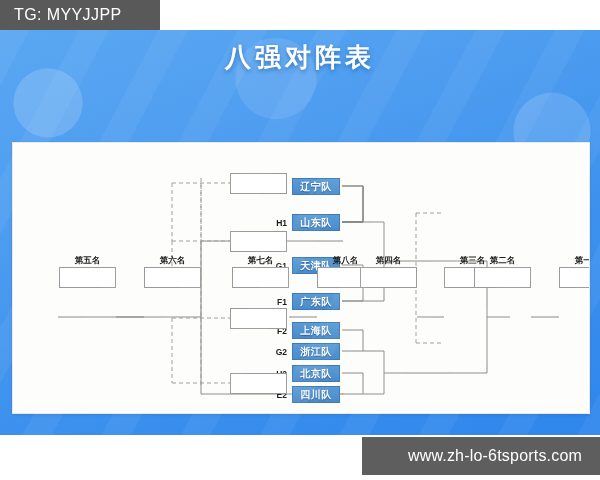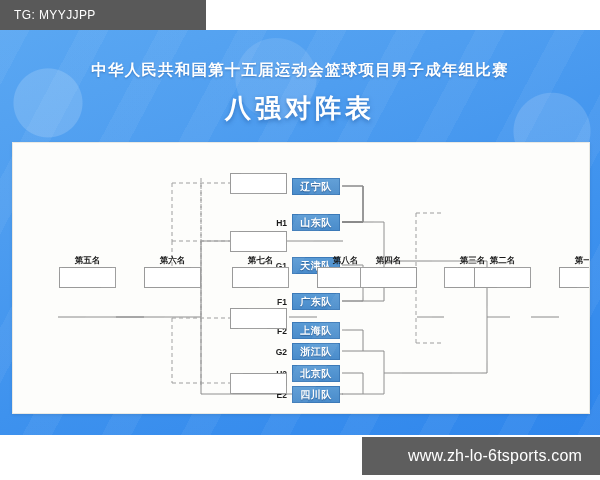--- a/index.html
+++ b/index.html
@@ -5,24 +5,24 @@
   html,body{margin:0;padding:0;}
   body{
     width:600px;height:480px;overflow:hidden;
     font-family:"Liberation Sans","DejaVu Sans",sans-serif;
     background:#ffffff;
   }
   #stage{position:relative;width:600px;height:480px;overflow:hidden;background:#fff;}
 
   
   .tg-banner{
-    position:absolute;left:0;top:0;width:206px;height:30px;
+    position:absolute;left:0;top:0;width:160px;height:30px;
     background:#595959;color:#ffffff;
     display:flex;align-items:center;
-    font-size:12px;letter-spacing:.4px;padding-left:14px;
+    font-size:16px;letter-spacing:.4px;padding-left:14px;
     box-sizing:border-box;
   }
 
   
   .poster{
     position:absolute;left:0;top:30px;width:600px;height:405px;
     background:
       radial-gradient(circle at 8% 18%, rgba(255,255,255,.16) 0 34px, rgba(255,255,255,0) 35px),
       radial-gradient(circle at 22% 60%, rgba(255,255,255,.13) 0 46px, rgba(255,255,255,0) 47px),
       radial-gradient(circle at 46% 12%, rgba(255,255,255,.10) 0 40px, rgba(255,255,255,0) 41px),
@@ -107,21 +107,20 @@
 
 <div id="stage">
 
   <div class="tg-banner">
     <span>TG: MYYJJPP</span>
   </div>
 
   <div class="poster">
 
     <div class="title-wrap">
-      <div class="title-main">中华人民共和国第十五届运动会篮球项目男子成年组比赛</div>
       <div class="title-sub">八强对阵表</div>
     </div>
 
     <div class="card">
 
       <svg class="bracket-svg" viewBox="0 0 576 270">
         <g fill="none" stroke="#8a8a8a" stroke-width="1">
 
           <path d="M329 43 L350 43 L350 79 L337 79"></path>
           <path d="M329 79 L350 79"></path>

